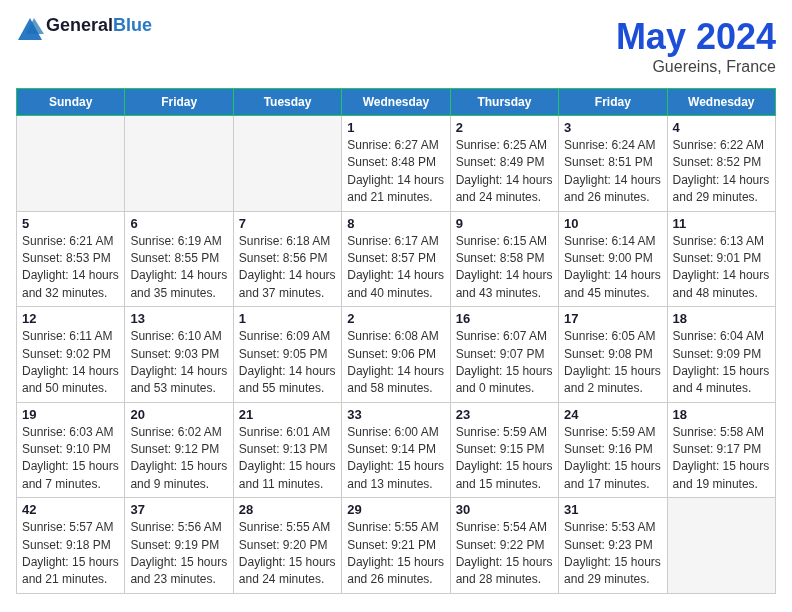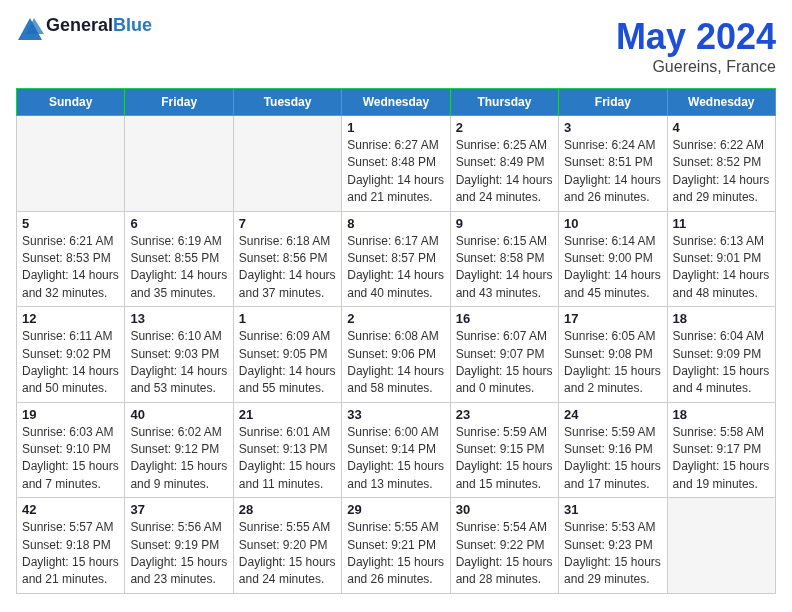--- a/index.html
+++ b/index.html
@@ -189,21 +189,21 @@
           <div class="day-num">18</div>
           <div class="day-info">Sunrise: 6:04 AM<br>Sunset: 9:09 PM<br>Daylight: 15 hours<br>and 4 minutes.</div>
         </td>
       </tr>
       <tr>
         <td>
           <div class="day-num">19</div>
           <div class="day-info">Sunrise: 6:03 AM<br>Sunset: 9:10 PM<br>Daylight: 15 hours<br>and 7 minutes.</div>
         </td>
         <td>
-          <div class="day-num">40</div>
+          <div class="day-num">20</div>
           <div class="day-info">Sunrise: 6:02 AM<br>Sunset: 9:12 PM<br>Daylight: 15 hours<br>and 9 minutes.</div>
         </td>
         <td>
           <div class="day-num">21</div>
           <div class="day-info">Sunrise: 6:01 AM<br>Sunset: 9:13 PM<br>Daylight: 15 hours<br>and 11 minutes.</div>
         </td>
         <td>
           <div class="day-num">33</div>
           <div class="day-info">Sunrise: 6:00 AM<br>Sunset: 9:14 PM<br>Daylight: 15 hours<br>and 13 minutes.</div>
         </td>

